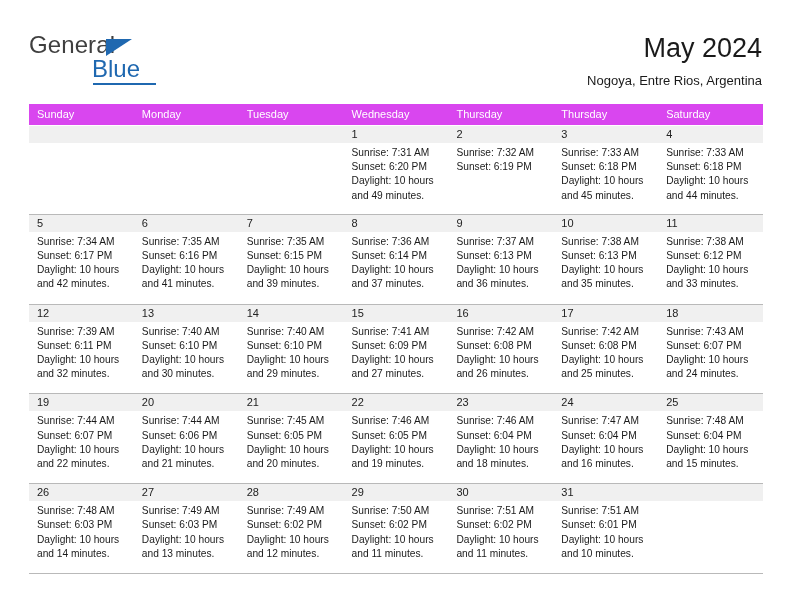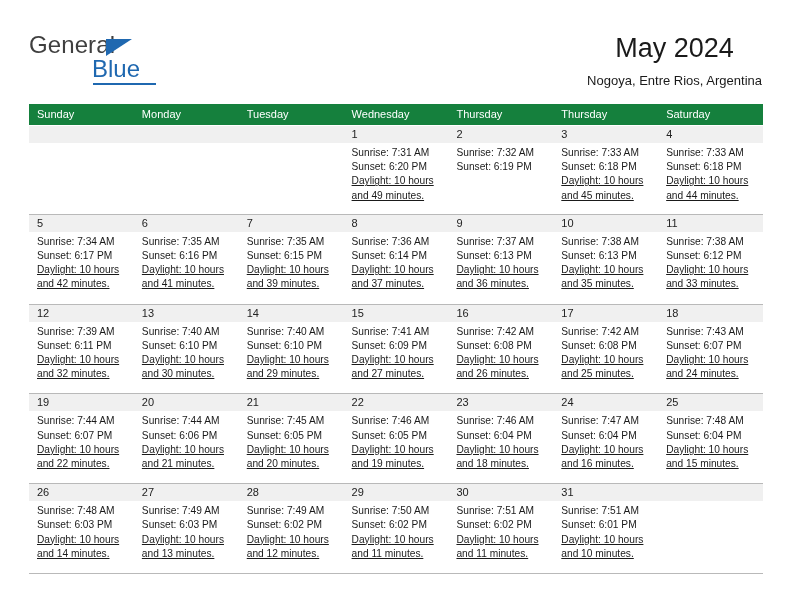--- a/index.html
+++ b/index.html
@@ -69,21 +69,21 @@
     top: 51px;
     width: 63px;
     height: 2px;
     background: #1f68b0;
   }
 
   .title-block {
     position: absolute;
     right: 0;
     top: 0;
-    text-align: center;
+    text-align: right;
   }
   .cal-title {
     font-size: 27px;
     color: #1a1a1a;
     line-height: 32px;
     white-space: nowrap;
   }
   .cal-subtitle {
     margin-top: 9px;
     font-size: 13px;
@@ -94,21 +94,21 @@
 
   
   .calendar {
     position: absolute;
     left: 29px;
     top: 104px;
     width: 734px;
   }
   .weekday-row {
     display: flex;
-    background: #15803d;
+    background: #d946ef;
     height: 21px;
   }
   .weekday {
     flex: 1 1 0;
     color: #ffffff;
     font-size: 11px;
     line-height: 21px;
     padding-left: 8px;
     box-sizing: border-box;
     white-space: nowrap;
@@ -144,21 +144,20 @@
     padding: 3px 6px 0 8px;
     font-size: 10.2px;
     line-height: 14.2px;
     color: #1a1a1a;
   }
   .day-info div {
     white-space: nowrap;
   }
   .day-info .daylight-wrap {
     white-space: normal;
-    text-decoration: underline;
   }
   .empty .day-num-strip {
     background: #f0f0f0;
   }
 </style>
 </head>
 <body>
 
 <div class="page">
 

